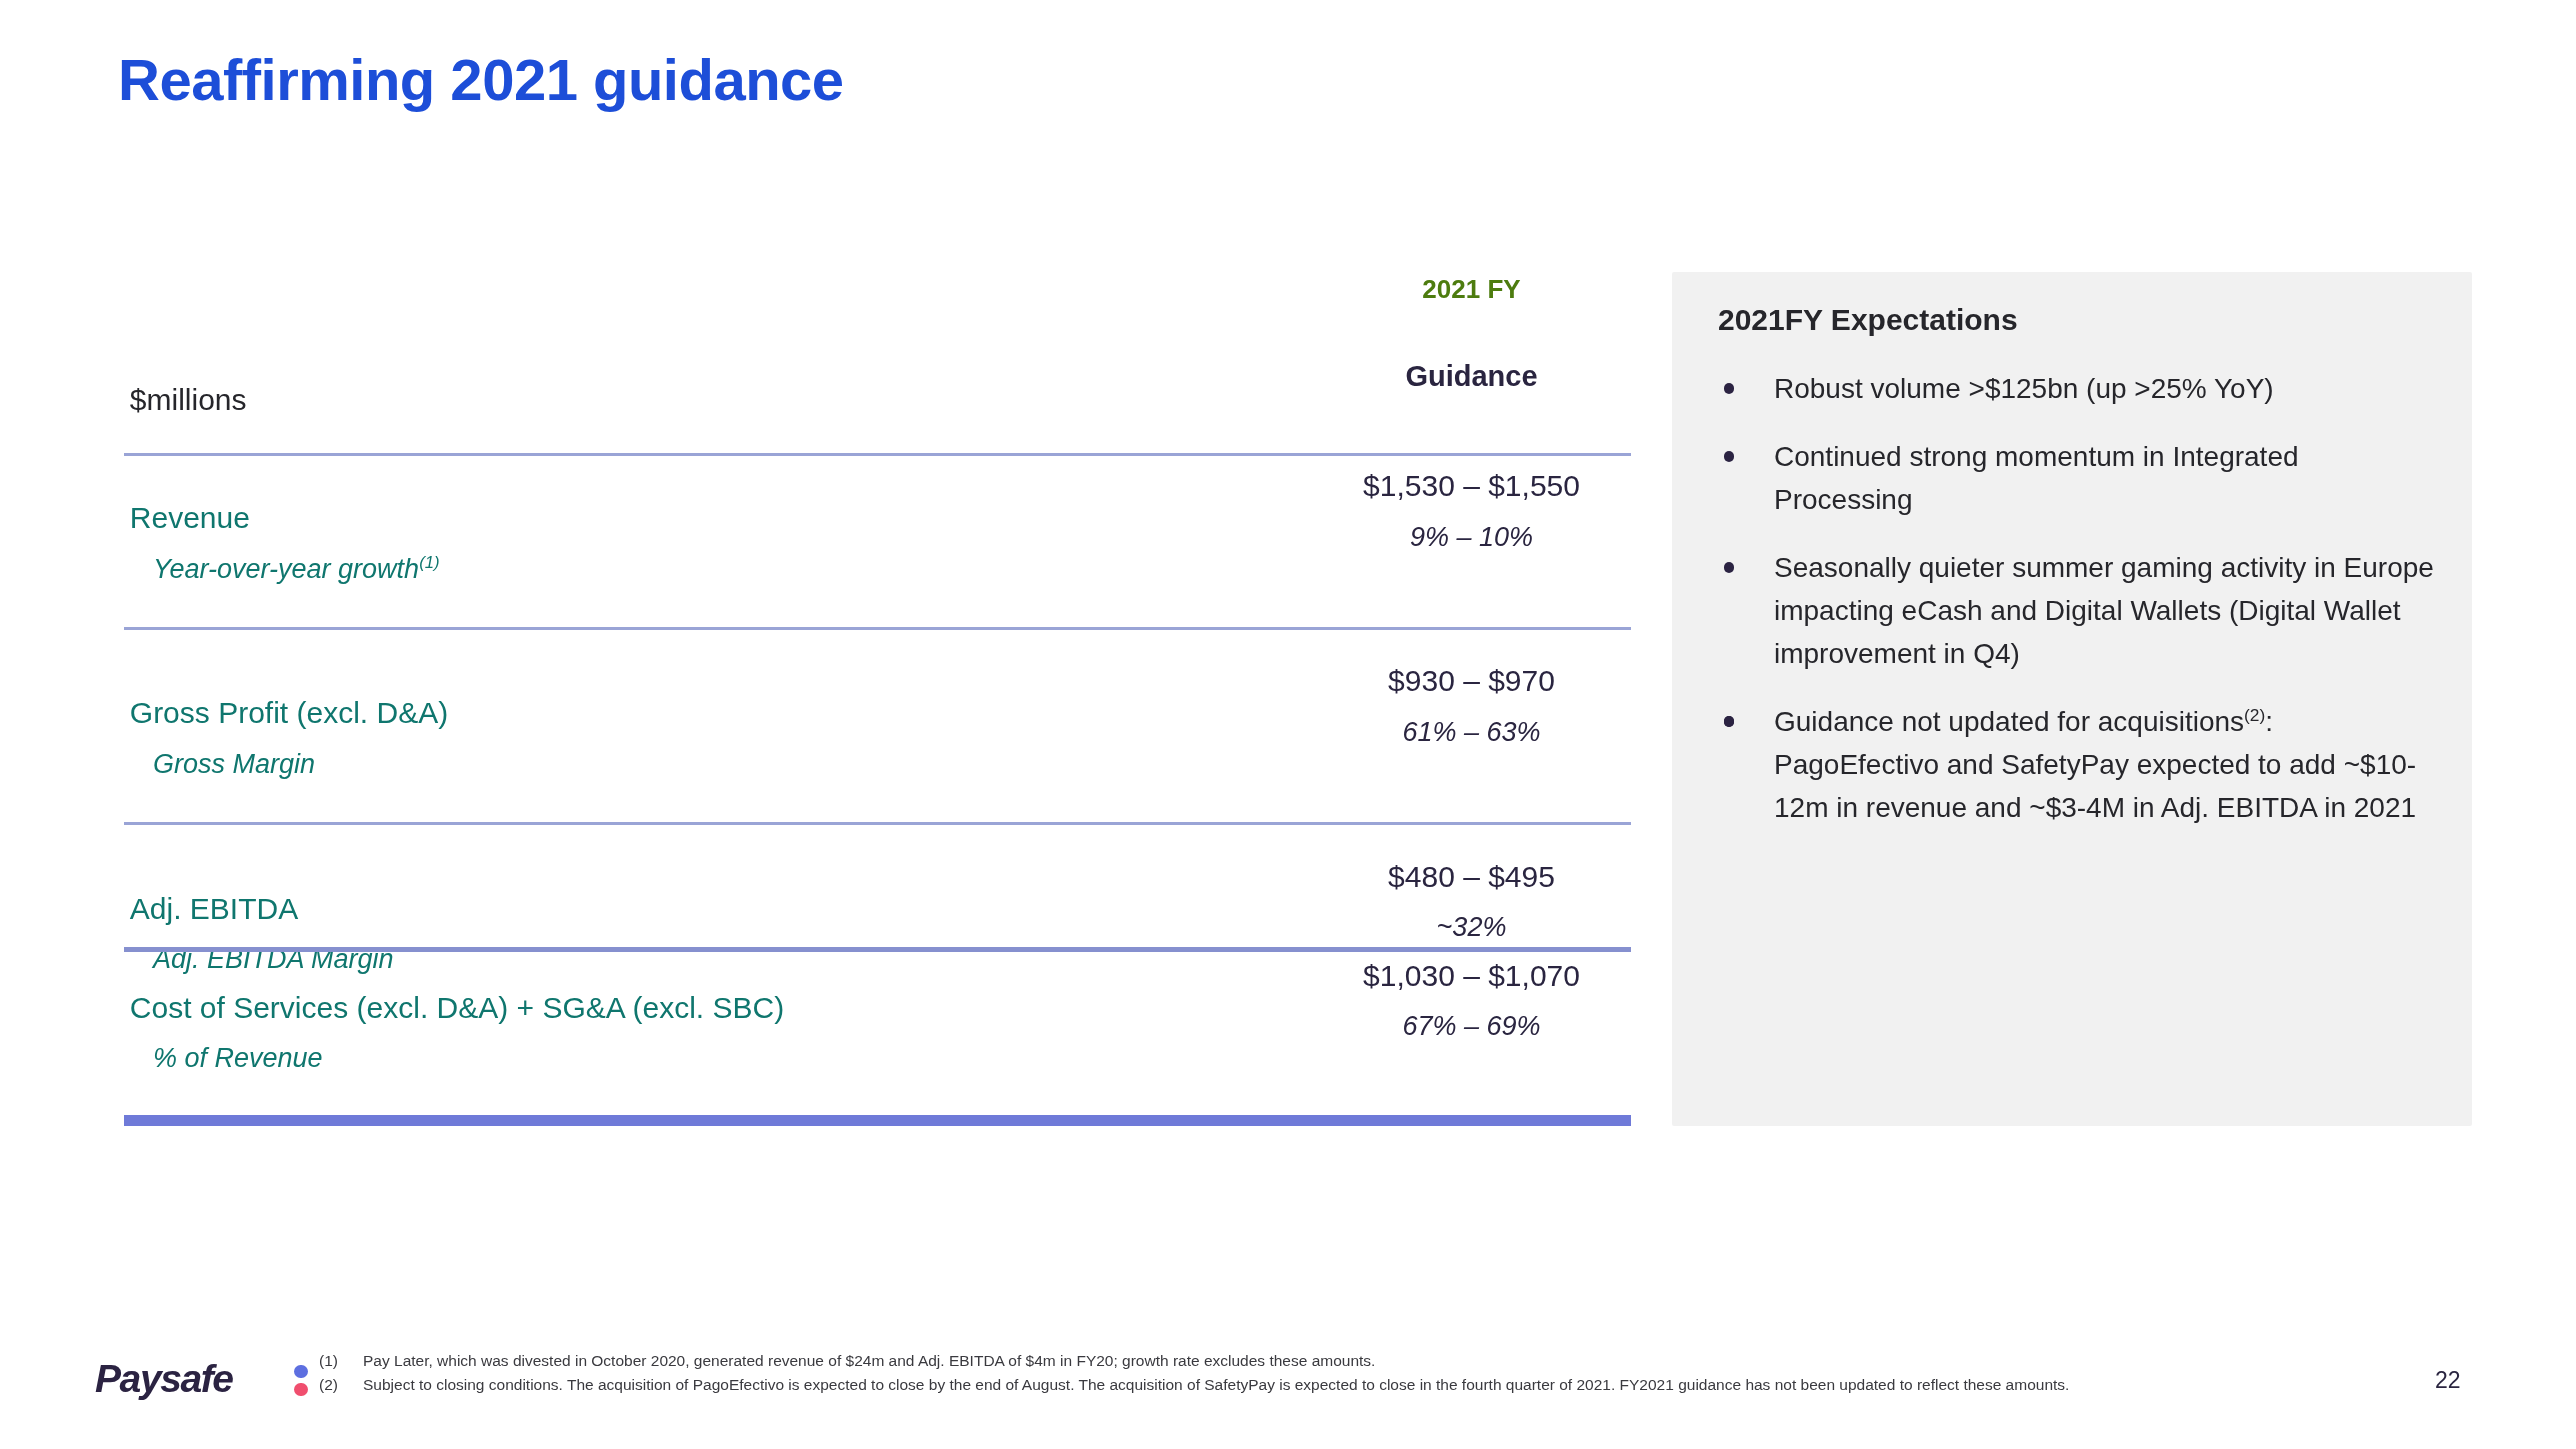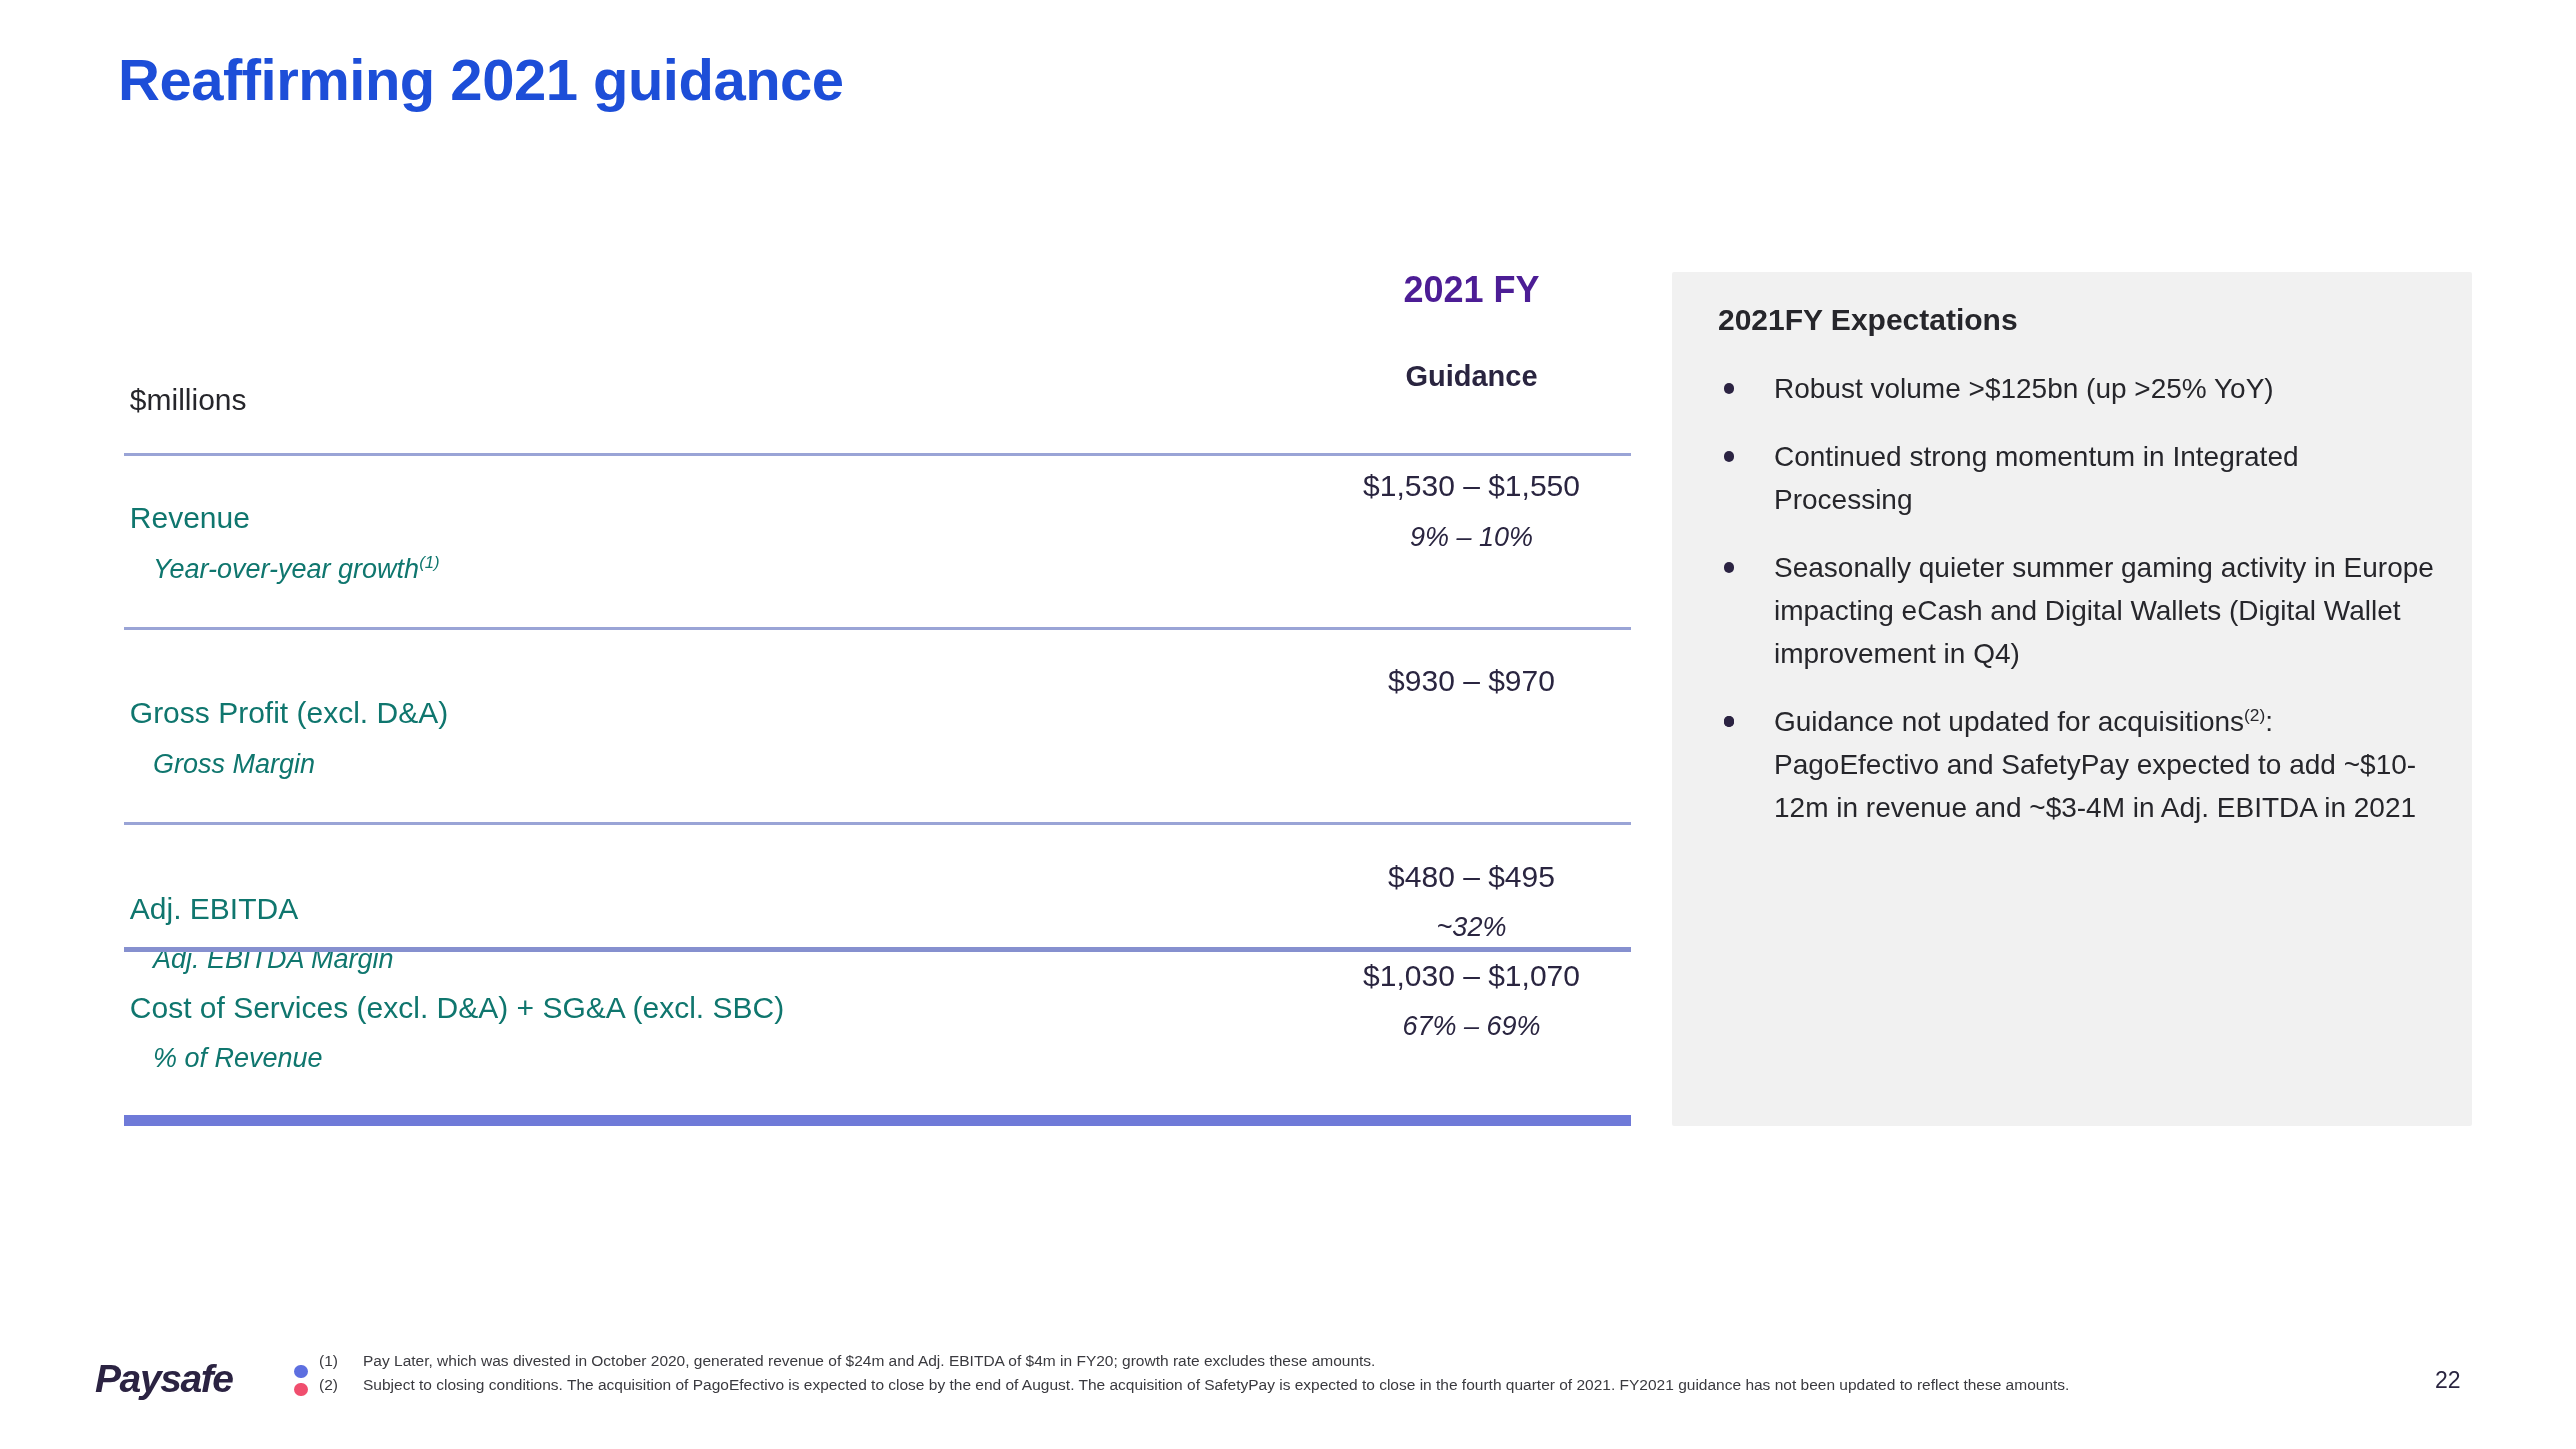--- a/index.html
+++ b/index.html
@@ -33,23 +33,23 @@
   }
 
   .col-head {
     position:absolute;
     left:1188px;
     top:0px;
     width:319px;
     text-align:center;
   }
   .col-head .ch-line1 {
-    font-size:36px;
-    font-weight:bold;
-    color:#4c1d95;
+    font-size:26px;
+    font-weight:bold;
+    color:#4d7c0f;
     line-height:37px;
   }
   .col-head .ch-line2 {
     font-size:29px;
     font-weight:bold;
     color:#2a2540;
     line-height:37px;
     margin-top:50px;
   }
 
@@ -243,20 +243,21 @@
   </div>
 
   <div class="rule thin" style="top:356px;"></div>
 
   <div class="row" style="top:386px;">
     <div class="lbl">Gross Profit (excl. D&amp;A)</div>
     <div class="val">$930 – $970</div>
   </div>
   <div class="row subrow" style="top:437px;">
     <div class="lbl">Gross Margin</div>
+    <div class="val">61% – 63%</div>
   </div>
 
   <div class="rule thin" style="top:551px;"></div>
 
   <div class="row" style="top:582px;">
     <div class="lbl">Adj. EBITDA</div>
     <div class="val">$480 – $495</div>
   </div>
   <div class="row subrow" style="top:632px;">
     <div class="lbl">Adj. EBITDA Margin</div>

